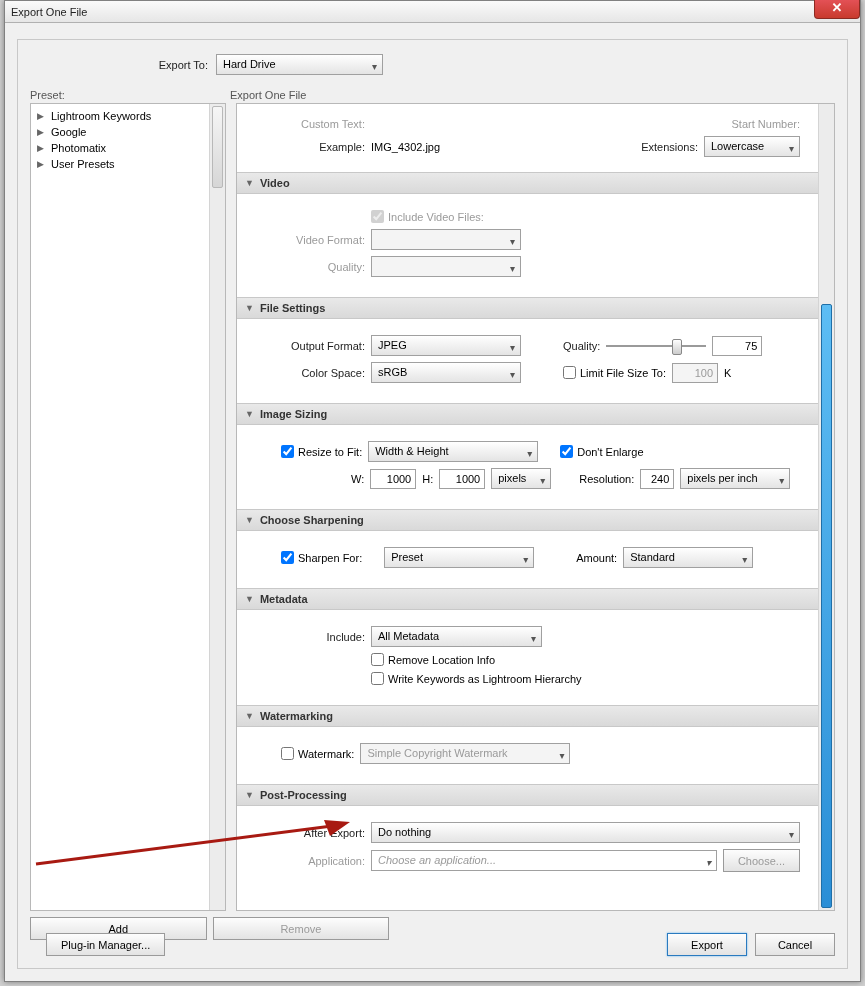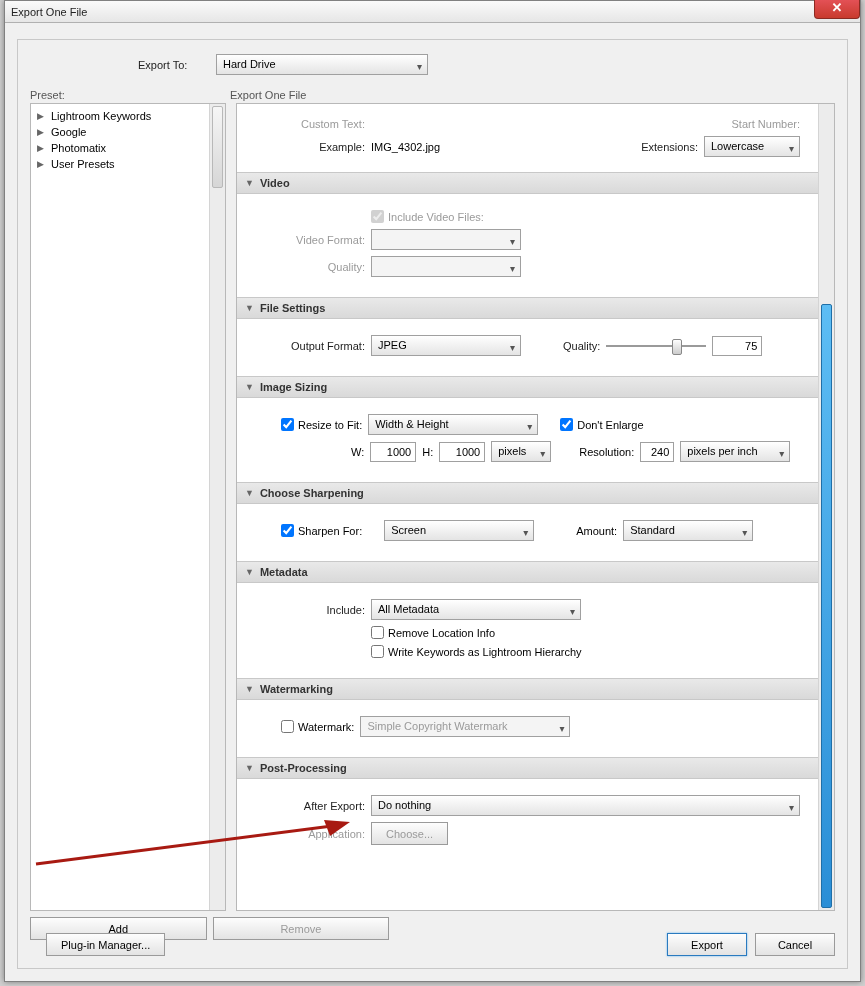--- a/index.html
+++ b/index.html
@@ -6,21 +6,21 @@
 body { background: #d0d0d0; width: 865px; height: 986px; overflow: hidden; position: relative; }
 
 .window { position: absolute; left: 4px; top: 0; width: 857px; height: 982px; background: #f0f0f0; border: 1px solid #808080; box-shadow: 0 0 6px rgba(0,0,0,.4); }
 .titlebar { height: 22px; background: linear-gradient(#fafafa,#e6e6e6); border-bottom: 1px solid #b0b0b0; display: flex; align-items: center; padding-left: 6px; position: relative; }
 .titlebar .title { color: #222; }
 .close-btn { position: absolute; right: 0; top: -2px; width: 46px; height: 20px; background: linear-gradient(#e55258,#c83a2d); border: 1px solid #8b2a22; border-top: none; border-radius: 0 0 4px 4px; color: #fff; text-align: center; line-height: 18px; font-size: 13px; font-weight: bold; cursor: pointer; }
 
 .inner { position: absolute; left: 12px; top: 38px; right: 12px; bottom: 12px; background: #f0f0f0; border: 1px solid #c8c8c8; }
 
 .export-to-row { display: flex; align-items: center; gap: 8px; padding: 14px 0 14px 120px; }
-.static-label { color: #222; }
+.static-label { color: #222; text-align: right; }
 .static-label.disabled { color: #9a9a9a; }
 select, .combo { height: 21px; border: 1px solid #a0a0a0; background: linear-gradient(#ffffff,#e4e4e4); padding: 0 20px 0 6px; position: relative; line-height: 19px; cursor: pointer; }
 .combo::after { content: "▾"; position: absolute; right: 5px; top: 2px; color: #555; font-size: 10px; }
 .combo.disabled, select.disabled { color: #9a9a9a; background: #f4f4f4; }
 .combo.readonly { background: #fff; }
 input[type=text] { height: 20px; border: 1px solid #a0a0a0; padding: 0 4px; text-align: right; background: #fff; }
 input[type=text].disabled { background: #f4f4f4; color: #9a9a9a; }
 
 .col-labels { display: flex; padding: 0 12px 2px 12px; color: #555; font-size: 11px; }
 .col-labels .l1 { width: 200px; }
@@ -68,21 +68,21 @@
 <div class="window">
   <div class="titlebar">
     <span class="title">Export One File</span>
     <div class="close-btn">✕</div>
   </div>
 
   <div class="inner">
 
     <div class="export-to-row">
       <span class="static-label" style="width:70px">Export To:</span>
-      <div class="combo" style="width:212px"><span>Hard Drive</span></div>
+      <div class="combo" style="width:167px"><span>Hard Drive</span></div>
     </div>
 
     <div class="col-labels">
       <span class="l1">Preset:</span>
       <span>Export One File</span>
     </div>
 
     <div class="content-row">
 
       <div class="preset-box">
@@ -152,20 +152,31 @@
               <span>File Settings</span>
             </div>
           <div class="section-body">
             <div class="form-row">
               <span class="lbl static-label">Output Format:</span>
               <div class="combo" style="width:150px"><span>JPEG</span></div>
               <span style="width:30px"></span>
               <span class="static-label">Quality:</span>
               <span class="slider"></span>
               <input type="text" style="width: 50px;" value="75">
+            </div>
+            <div class="form-row">
+              <span class="lbl static-label">Color Space:</span>
+              <div class="combo" style="width:150px"><span>sRGB</span></div>
+              <span style="width:30px"></span>
+              <label class="cb">
+                  <input type="checkbox" style="">
+                  <span>Limit File Size To:</span>
+                </label>
+              <input type="text" class="disabled" style="width: 46px;" disabled="" value="100">
+              <span>K</span>
             </div>
           </div>
 
           <div class="section-head">
               <span class="tri">▼</span>
               <span>Image Sizing</span>
             </div>
           <div class="section-body">
             <div class="form-row">
               <span style="width:20px"></span>
@@ -199,35 +210,35 @@
               <span>Choose Sharpening</span>
             </div>
           <div class="section-body">
             <div class="form-row">
               <span style="width:20px"></span>
               <label class="cb">
                   <input type="checkbox" checked="" style="">
                   <span>Sharpen For:</span>
                 </label>
               <span style="width:10px"></span>
-              <div class="combo" style="width:150px"><span>Screen</span></div>
+              <div class="combo" style="width:150px"><span>Preset</span></div>
               <span style="width:30px"></span>
               <span>Amount:</span>
               <div class="combo" style="width:130px"><span>Standard</span></div>
             </div>
           </div>
 
           <div class="section-head">
               <span class="tri">▼</span>
               <span>Metadata</span>
             </div>
           <div class="section-body">
             <div class="form-row">
               <span class="lbl static-label">Include:</span>
-              <div class="combo" style="width:210px"><span>All Metadata</span></div>
+              <div class="combo" style="width:171px"><span>All Metadata</span></div>
             </div>
             <div class="form-row">
                 <span class="lbl"></span>
               <label class="cb">
                   <input type="checkbox" style="">
                   <span>Remove Location Info</span>
                 </label>
             </div>
             <div class="form-row">
                 <span class="lbl"></span>
@@ -257,20 +268,21 @@
               <span class="tri">▼</span>
               <span>Post-Processing</span>
             </div>
           <div class="section-body">
             <div class="form-row">
               <span class="lbl static-label">After Export:</span>
               <div class="combo" style="flex:1"><span>Do nothing</span></div>
             </div>
             <div class="form-row">
               <span class="lbl static-label disabled">Application:</span>
+              <div class="combo disabled readonly" style="flex:1;font-style:italic"><span>Choose an application...</span></div>
               <button class="btn" disabled="" style="color:#9a9a9a">Choose...</button>
             </div>
           </div>
 
         </div>
         <div class="settings-vscroll"></div>
       </div>
     </div>
 
     <div class="preset-buttons">

